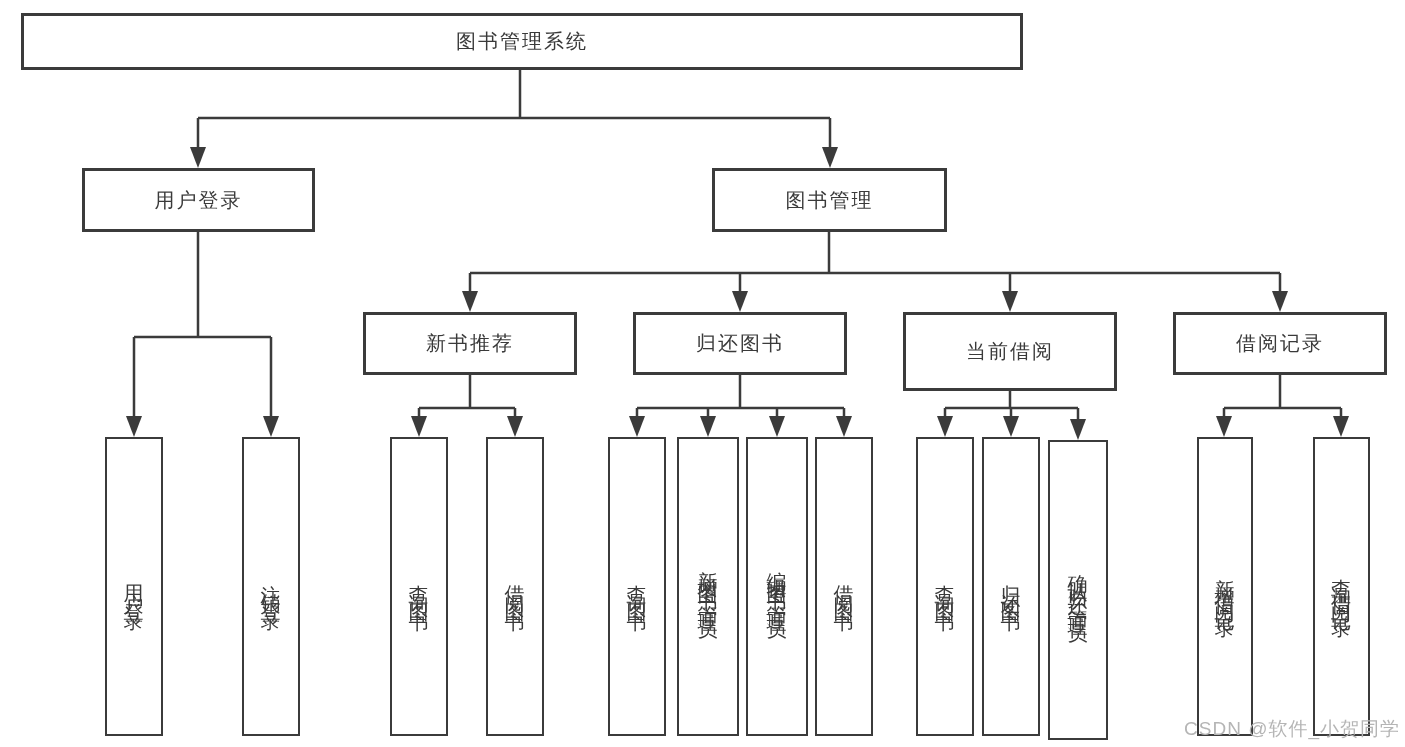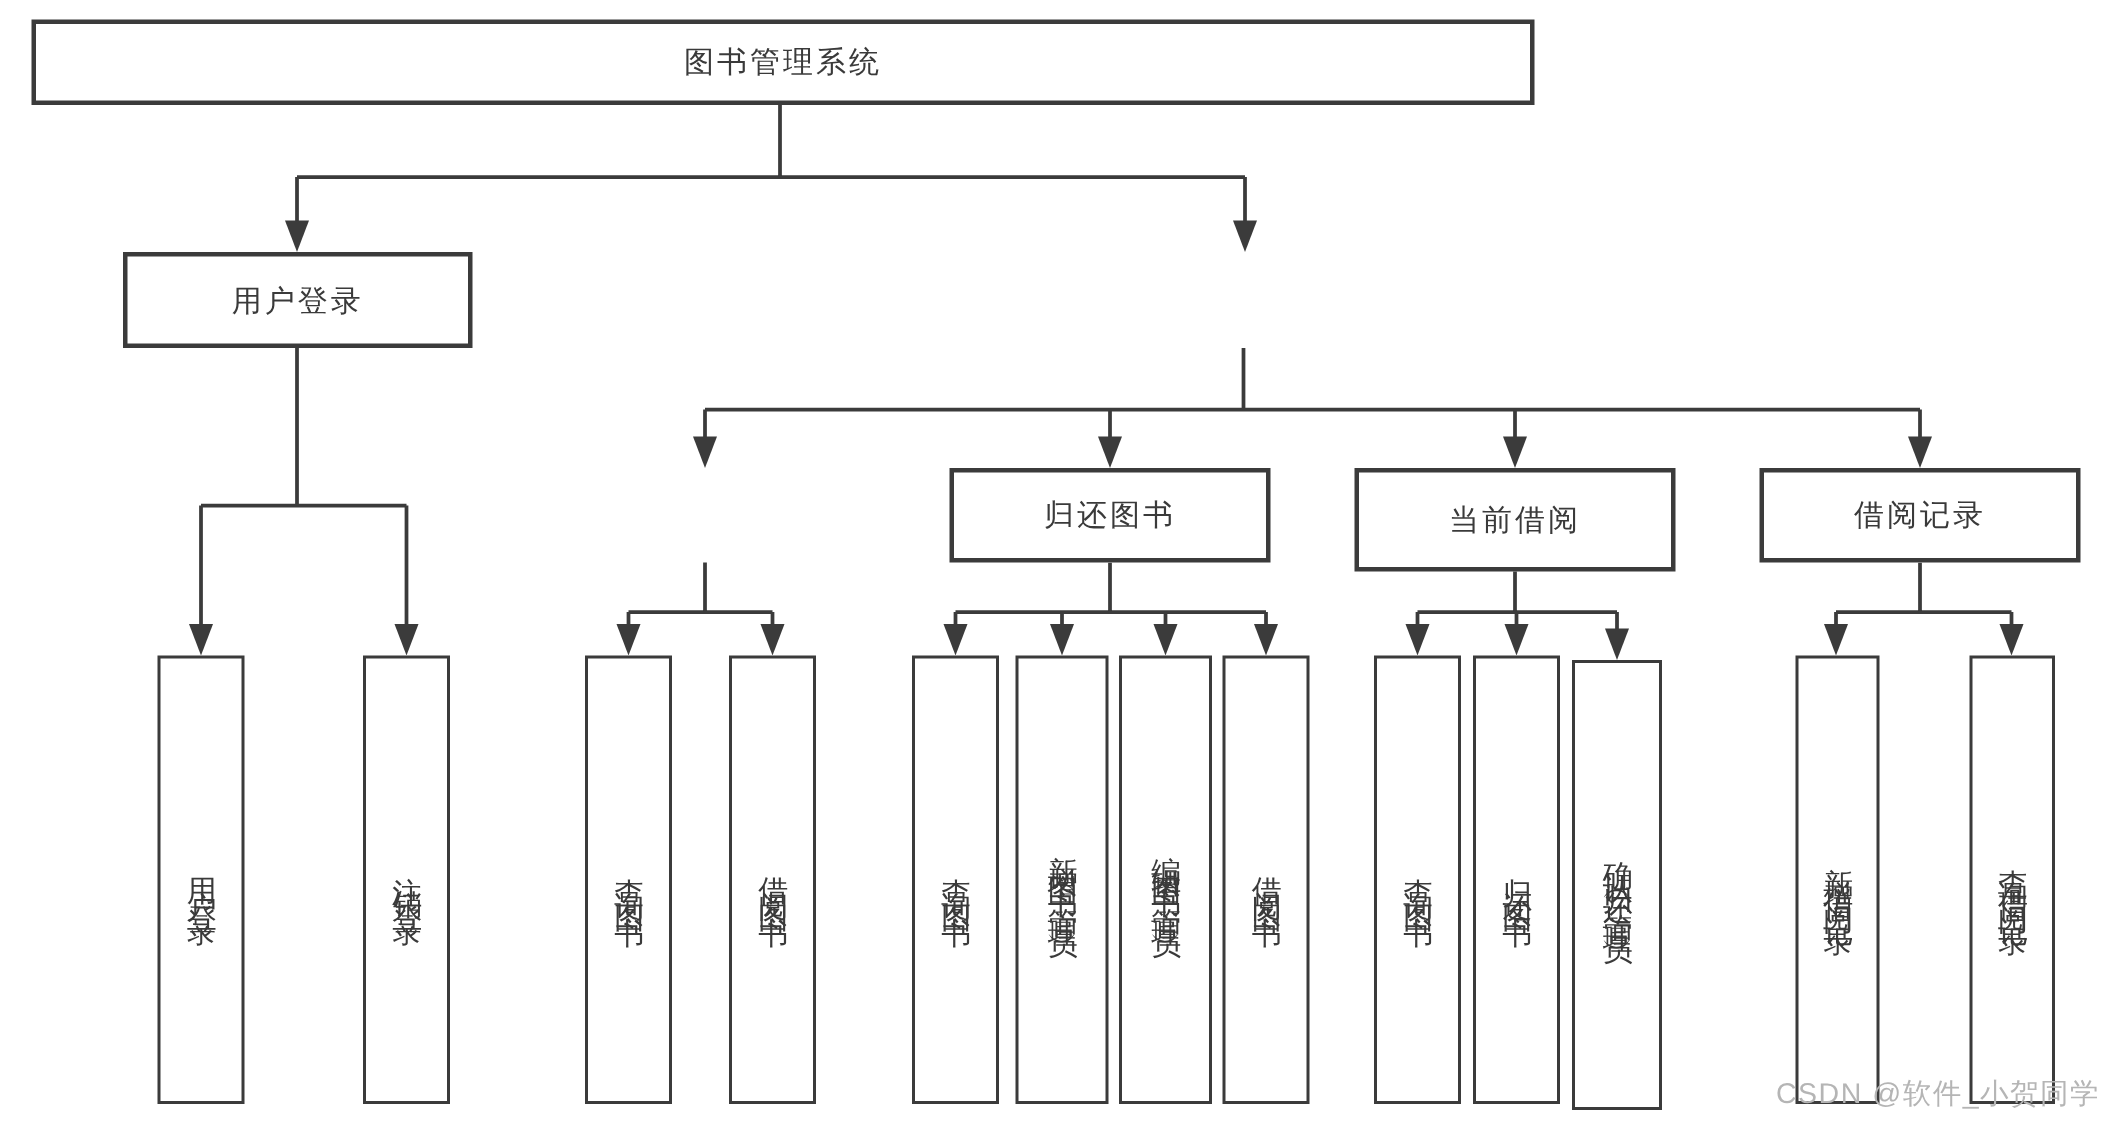--- a/index.html
+++ b/index.html
@@ -94,23 +94,25 @@
       <polygon points="1011,437 1003,416 1019,416"></polygon>
       <polygon points="1078,440 1070,419 1086,419"></polygon>
       <polygon points="1224,437 1216,416 1232,416"></polygon>
       <polygon points="1341,437 1333,416 1349,416"></polygon>
     </g>
   </svg>
 
   <div class="box" style="left:21px; top:13px; width:1002px; height:57px;">图书管理系统</div>
 
   <div class="box" style="left:82px; top:168px; width:233px; height:64px;">用户登录</div>
+  <div class="box" style="left:712px; top:168px; width:235px; height:64px;">图书管理</div>
 
+  <div class="box" style="left:363px; top:312px; width:214px; height:63px;">新书推荐</div>
   <div class="box" style="left:633px; top:312px; width:214px; height:63px;">归还图书</div>
-  <div class="box" style="left:903px; top:312px; width:214px; height:69px;">当前借阅</div>
+  <div class="box" style="left:903px; top:312px; width:214px; height:79px;">当前借阅</div>
   <div class="box" style="left:1173px; top:312px; width:214px; height:63px;">借阅记录</div>
 
   <div class="vbox" style="left:105px; top:437px; width:58px; height:299px;">用户登录</div>
   <div class="vbox" style="left:242px; top:437px; width:58px; height:299px;">注销登录</div>
 
   <div class="vbox" style="left:390px; top:437px; width:58px; height:299px;">查询图书</div>
   <div class="vbox" style="left:486px; top:437px; width:58px; height:299px;">借阅图书</div>
 
   <div class="vbox" style="left:608px; top:437px; width:58px; height:299px;">查询图书</div>
   <div class="vbox" style="left:677px; top:437px; width:62px; height:299px; letter-spacing:7px;">新增图书（管理员）</div>

